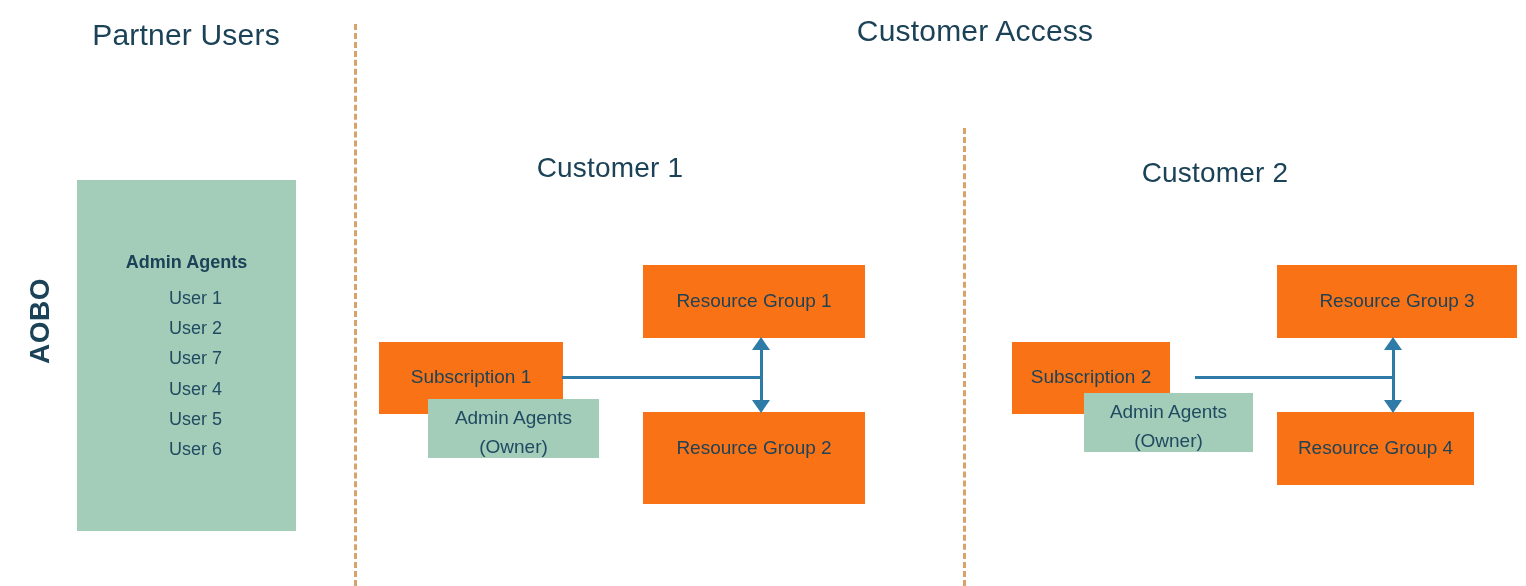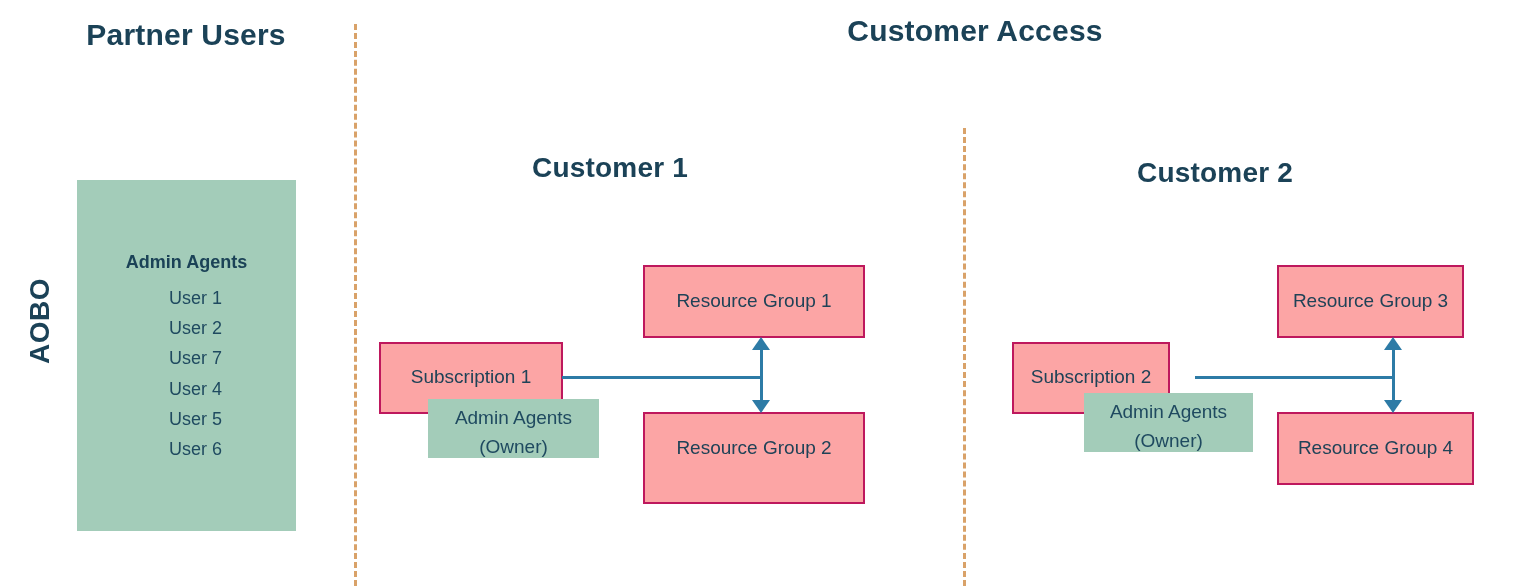--- a/index.html
+++ b/index.html
@@ -16,21 +16,21 @@
     width: 1526px;
     height: 586px;
     background: #ffffff;
     overflow: hidden;
   }
 
   
   .section-title {
     position: absolute;
     color: #1b4257;
-    font-weight: bold;
+    font-weight: normal;
     white-space: nowrap;
     text-align: center;
     letter-spacing: 0.2px;
   }
   #title-partner-users {
     left: 36px;
     top: 18px;
     width: 300px;
     font-size: 30px;
   }
@@ -110,37 +110,37 @@
     text-align: center;
     color: #1f4a60;
     font-size: 18px;
     line-height: 30.2px;
   }
 
   
   .box {
     position: absolute;
     box-sizing: border-box;
-    border: 2px solid #be185d;
-    background: #fca5a5;
+    border: 2px solid #f97316;
+    background: #f97316;
     color: #1f4257;
     font-size: 19px;
   }
   .box-label {
     position: absolute;
     left: 0;
     width: 100%;
     text-align: center;
     white-space: nowrap;
   }
 
   
   #box-rg1 { left: 643px;  top: 265px; width: 222px; height: 73px; }
   #box-rg2 { left: 643px;  top: 412px; width: 222px; height: 92px; }
-  #box-rg3 { left: 1277px; top: 265px; width: 187px; height: 73px; }
+  #box-rg3 { left: 1277px; top: 265px; width: 240px; height: 73px; }
   #box-rg4 { left: 1277px; top: 412px; width: 197px; height: 73px; }
   #box-rg1 .box-label,
   #box-rg2 .box-label,
   #box-rg3 .box-label,
   #box-rg4 .box-label { top: 23px; }
 
   
   #box-sub1 { left: 379px;  top: 342px; width: 184px; height: 72px; }
   #box-sub2 { left: 1012px; top: 342px; width: 158px; height: 72px; }
   #box-sub1 .box-label,

